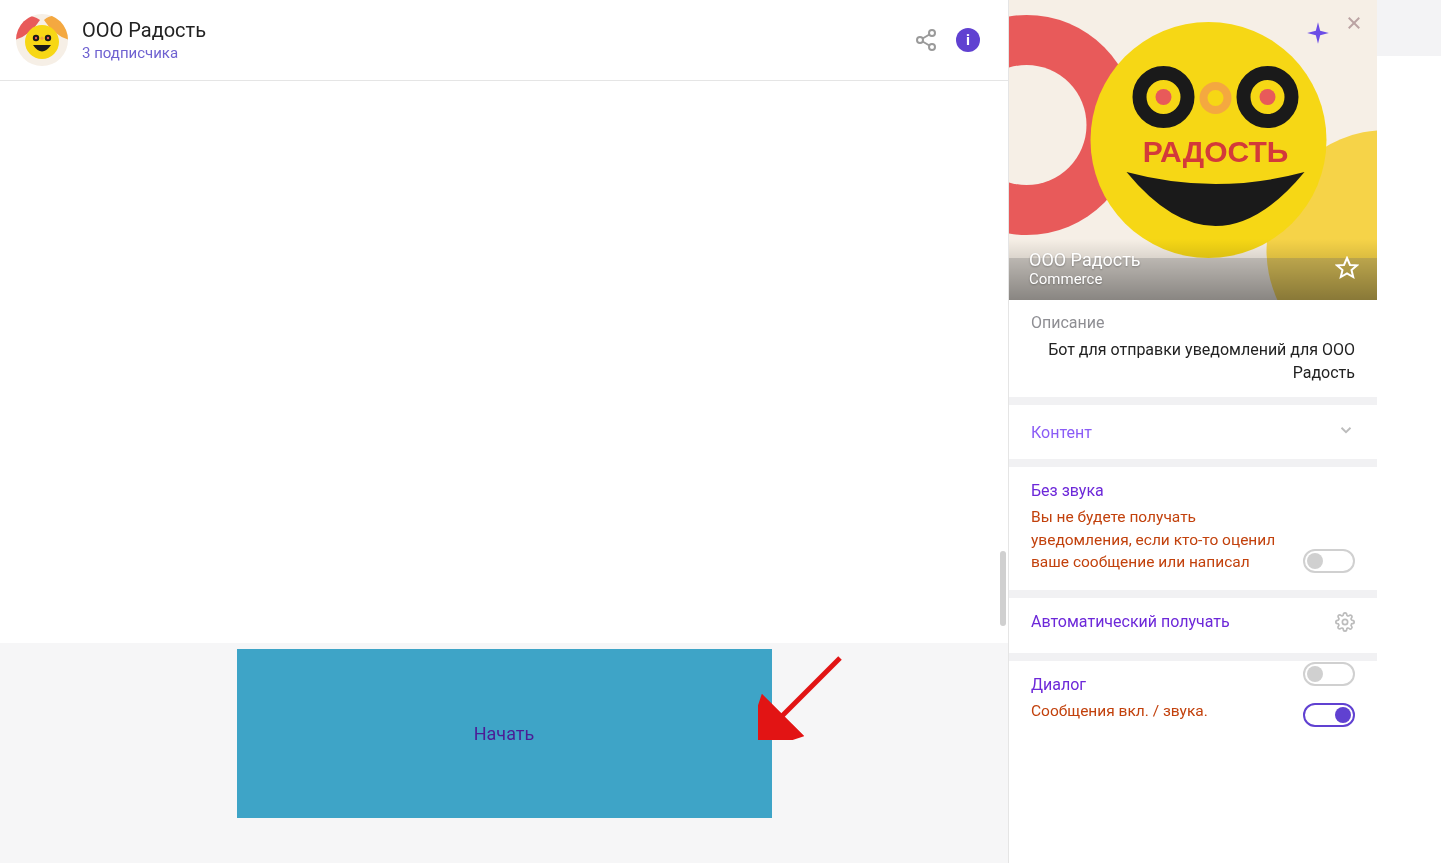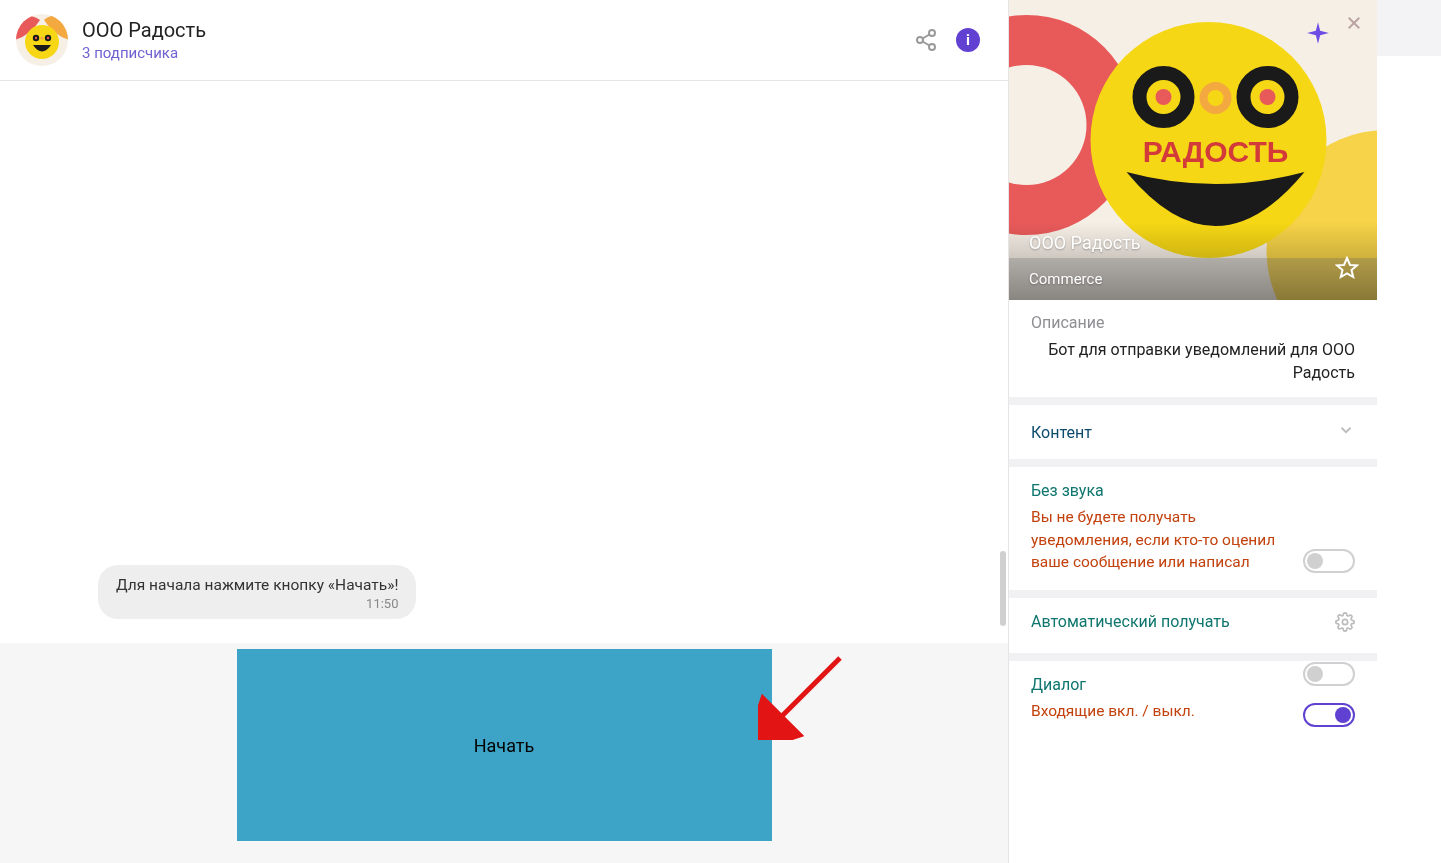--- a/index.html
+++ b/index.html
@@ -96,23 +96,23 @@
     height: 220px;
     background: #f6f6f7;
     display: flex;
     align-items: flex-start;
     justify-content: center;
     padding-top: 6px;
   }
 
   .start-button {
     width: 535px;
-    height: 192px;
+    height: 169px;
     background: #3ea4c7;
-    color: #000000;
+    color: #4c1d95;
     font-size: 18px;
     display: flex;
     align-items: center;
     justify-content: center;
     cursor: pointer;
     margin-top: 0;
   }
 
   .scroll-indicator {
     position: absolute;
@@ -158,21 +158,21 @@
   .hero-overlay {
     position: absolute;
     left: 0;
     bottom: 0;
     width: 100%;
     padding: 10px 20px 12px 20px;
     background: linear-gradient(to top, rgba(0,0,0,0.35), rgba(0,0,0,0));
     color: #fff;
   }
   .hero-title { font-size: 18px; font-weight: 400; text-shadow: 0 1px 2px rgba(0,0,0,0.3); }
-  .hero-sub { font-size: 15px; text-shadow: 0 1px 2px rgba(0,0,0,0.3); margin-top: 17px; }
+  .hero-sub { font-size: 15px; text-shadow: 0 1px 2px rgba(0,0,0,0.3); }
 
   .hero-star {
     position: absolute;
     right: 18px;
     bottom: 20px;
     color: #fff;
   }
 
   .hero-close {
     position: absolute;
@@ -197,30 +197,30 @@
   .section-body { color: #222; font-size: 16px; line-height: 1.45; text-align: right; }
 
   .row {
     display: flex;
     align-items: center;
     justify-content: space-between;
     padding: 16px 22px;
     border-bottom: 8px solid #f1f1f3;
     cursor: pointer;
   }
-  .row .label { color: #0c4a6e; font-size: 16px; }
+  .row .label { color: #8b5cf6; font-size: 16px; }
   .row .value { color: #222; font-size: 16px; }
   .chevron { color: #bcbcbc; }
 
   .toggle-section {
     padding: 14px 22px 16px 22px;
     border-bottom: 8px solid #f1f1f3;
     position: relative;
   }
-  .toggle-label { color: #0f766e; font-size: 16px; margin-bottom: 6px; }
+  .toggle-label { color: #6d28d9; font-size: 16px; margin-bottom: 6px; }
   .toggle-body {
     color: #c2410c;
     font-size: 15.5px;
     line-height: 1.45;
     padding-right: 70px;
   }
 
   .gear-row { display: flex; align-items: center; justify-content: space-between; }
   .gear-icon { color: #bcbcbc; }
 
@@ -302,24 +302,20 @@
             <circle cx="18" cy="19" r="3"></circle>
           <line x1="8.6" y1="10.5" x2="15.4" y2="6.5"></line>
             <line x1="8.6" y1="13.5" x2="15.4" y2="17.5"></line>
         </svg>
       </span>
       <span class="info-btn">i</span>
     </div>
   </div>
 
   <div class="chat-body">
-    <div class="message-bubble">
-      <div class="message-text">Для начала нажмите кнопку «Начать»!</div>
-      <div class="message-time">11:50</div>
-    </div>
 
     <div class="start-container">
       <div class="start-button">Начать</div>
     </div>
 
     <div class="scroll-indicator"></div>
 
     <svg class="arrow-annotation" viewBox="0 0 90 90">
       <defs>
         <marker id="ah" markerWidth="12" markerHeight="12" refX="2" refY="6" orient="auto">
@@ -405,20 +401,20 @@
         </svg>
       </span>
     </div>
     <div class="toggle off toggle-trans">
         <div class="knob"></div>
       </div>
   </div>
 
   <div class="toggle-section" style="border-bottom:none">
     <div class="toggle-label">Диалог</div>
-    <div class="toggle-body">Входящие вкл. / выкл.</div>
+    <div class="toggle-body">Сообщения вкл. / звука.</div>
     <div class="toggle on toggle-dialog">
         <div class="knob"></div>
       </div>
   </div>
 </div>
 
 <div class="outer-right"></div>
 
 </body></html>

